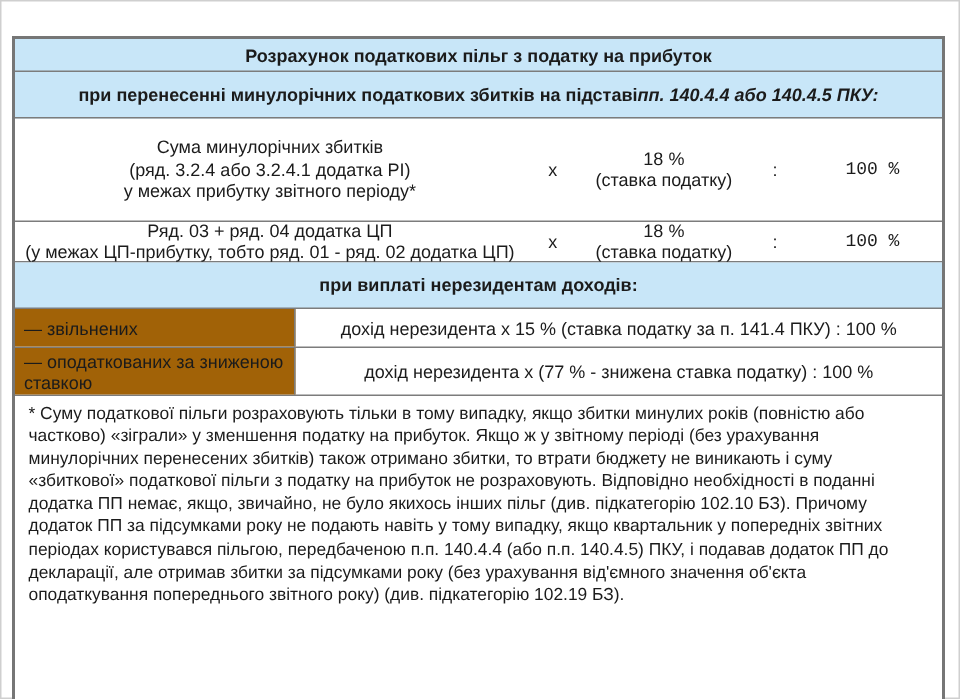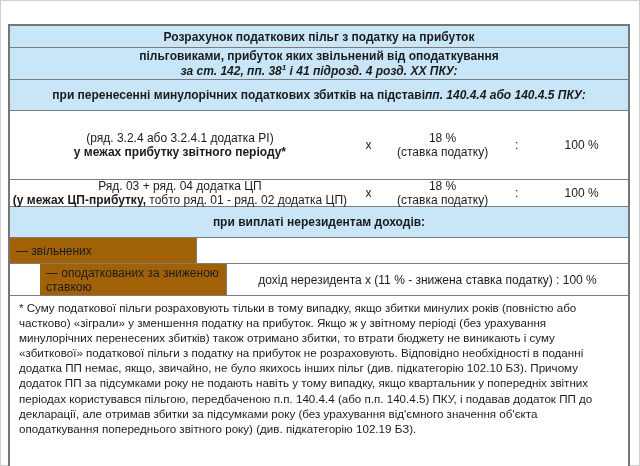--- a/index.html
+++ b/index.html
@@ -41,26 +41,26 @@
 
   .formula-row { font-size:12px; }
   .formula-row.tall { height:69px; }
   .formula-row.mid { height:27px; }
   .f-base  { width:55%; text-align:center; line-height:14.5px; }
   .f-base .line { display:block; }
   .f-x     { width:6%;  text-align:center; }
   .f-rate  { width:18%; text-align:center; line-height:14.5px; }
   .f-rate .line { display:block; }
   .f-colon { width:6%;  text-align:center; }
-  .f-100   { width:15%; text-align:center; }
-  .bold { font-weight:bold; }
+  .f-100   { width:15%; text-align:center;font-family:Liberation Mono, monospace; }
+  .bold { font-weight:normal; }
 
   .split-row { display:flex; font-size:12px; }
   .split-row.h26 { height:26px; }
-  .split-row.h32 { height:32px;padding-left:30px; }
+  .split-row.h32 { height:32px; }
   .split-left {
     width:187px; flex:0 0 187px;
     background:#a16207;
     border-right:1px solid #7c7c7c;
     display:flex; align-items:center;
     padding:0 4px 0 6px;
     line-height:14px;
   }
   .split-right { flex:1; display:flex; align-items:center; justify-content:center; text-align:center; }
 
@@ -74,33 +74,30 @@
 </head>
 <body>
 
 <div class="page-frame">
   <div class="doc-table">
 
     <div class="row blue title-row flexr center" style="justify-content:center;">
       <span>Розрахунок податкових пільг з податку на прибуток</span>
     </div>
 
-    <div class="row blue subtitle-row flexc">
-      <span class="line">пільговиками, прибуток яких звільнений від оподаткування</span>
-      <span class="line italic"><span>за ст. 142, пп. 38</span><sup>1</sup><span> і 41 підрозд. 4 розд. ХХ ПКУ:</span></span>
-    </div>
 
 
     <div class="row blue section-header flexr">
       <span>при перенесенні минулорічних податкових збитків на підставі </span>
         <span class="italic">пп. 140.4.4 або 140.4.5 ПКУ:</span>
     </div>
 
     <div class="row formula-row tall flexr">
       <div class="f-base">
+        <span class="line">Сума минулорічних збитків</span>
         <span class="line">(ряд. 3.2.4 або 3.2.4.1 додатка РІ)</span>
         <span class="line bold">у межах прибутку звітного періоду*</span>
       </div>
       <div class="f-x">х</div>
       <div class="f-rate">
         <span class="line">18 %</span>
         <span class="line">(ставка податку)</span>
       </div>
       <div class="f-colon">:</div>
       <div class="f-100">100 %</div>
@@ -120,25 +117,26 @@
       <div class="f-colon">:</div>
       <div class="f-100">100 %</div>
     </div>
 
     <div class="row blue section-header flexr">
       <span>при виплаті нерезидентам доходів:</span>
     </div>
 
     <div class="row split-row h26">
       <div class="split-left">— звільнених</div>
+      <div class="split-right">дохід нерезидента х 15 % (ставка податку за п. 141.4 ПКУ) : 100 %</div>
     </div>
 
     <div class="row split-row h32">
       <div class="split-left">— оподаткованих за зниженою ставкою</div>
-      <div class="split-right">дохід нерезидента х (11 % - знижена ставка податку) : 100 %</div>
+      <div class="split-right">дохід нерезидента х (77 % - знижена ставка податку) : 100 %</div>
     </div>
 
     <div class="row last footnote-row">
       <span>* Суму податкової пільги розраховують тільки в тому випадку, якщо збитки минулих років (повністю або частково) «зіграли» у зменшення податку на прибуток. Якщо ж у звітному періоді (без урахування минулорічних перенесених збитків) також отримано збитки, то втрати бюджету не виникають і суму «збиткової» податкової пільги з податку на прибуток не розраховують. Відповідно необхідності в поданні додатка ПП немає, якщо, звичайно, не було якихось інших пільг (див. підкатегорію 102.10 БЗ). Причому додаток ПП за підсумками року не подають навіть у тому випадку, якщо квартальник у попередніх звітних періодах користувався пільгою, передбаченою п.п. 140.4.4 (або п.п. 140.4.5) ПКУ, і подавав додаток ПП до декларації, але отримав збитки за підсумками року (без урахування від'ємного значення об'єкта оподаткування попереднього звітного року) (див. підкатегорію 102.19 БЗ).</span>
     </div>
 
   </div>
 </div>
 
 </body></html>

